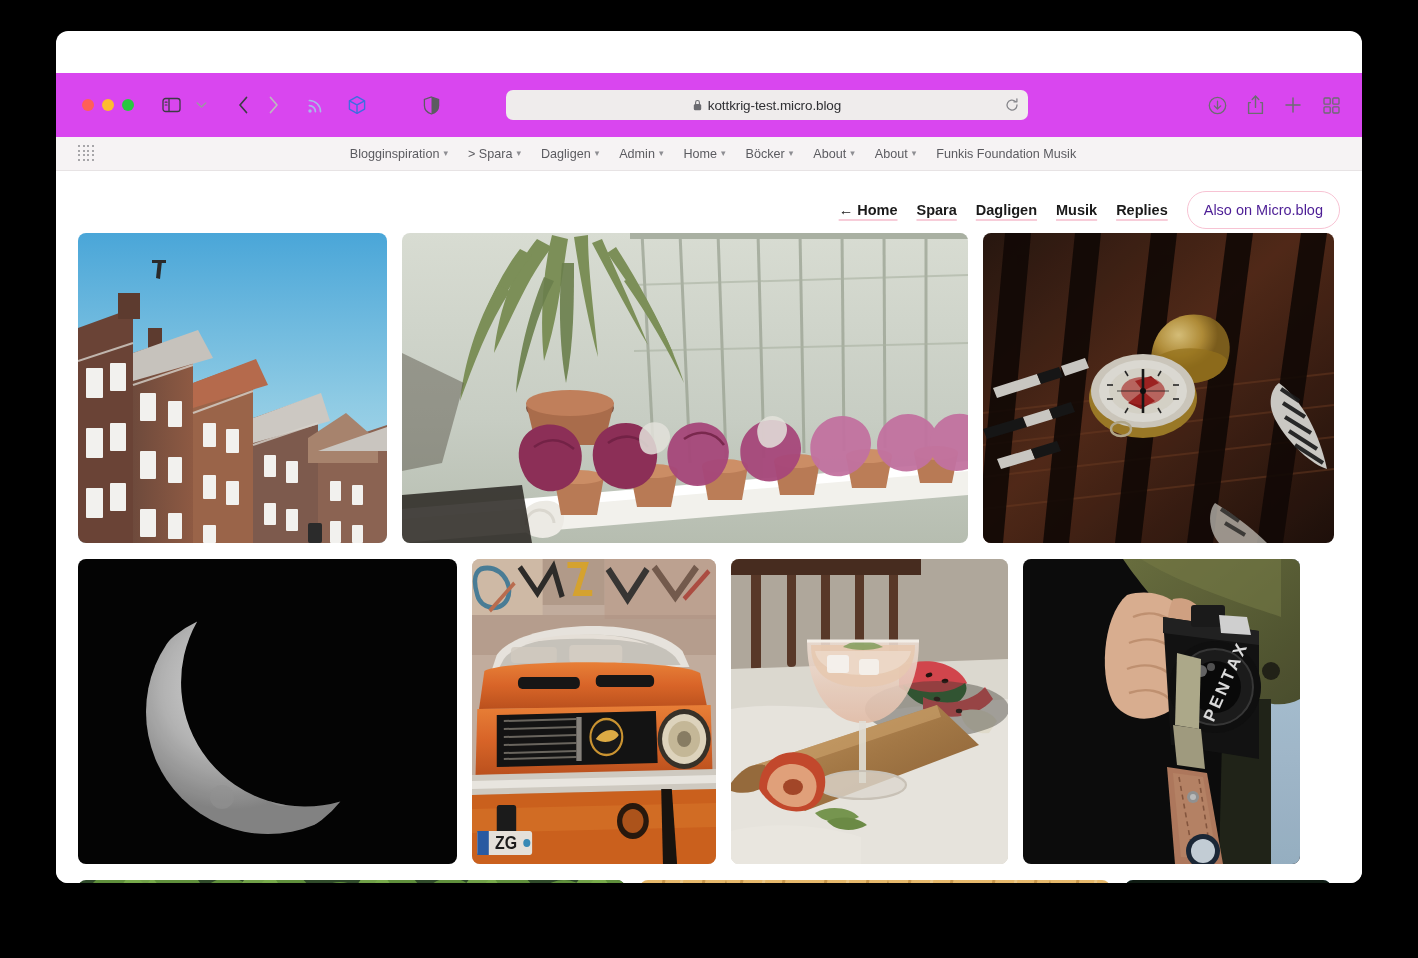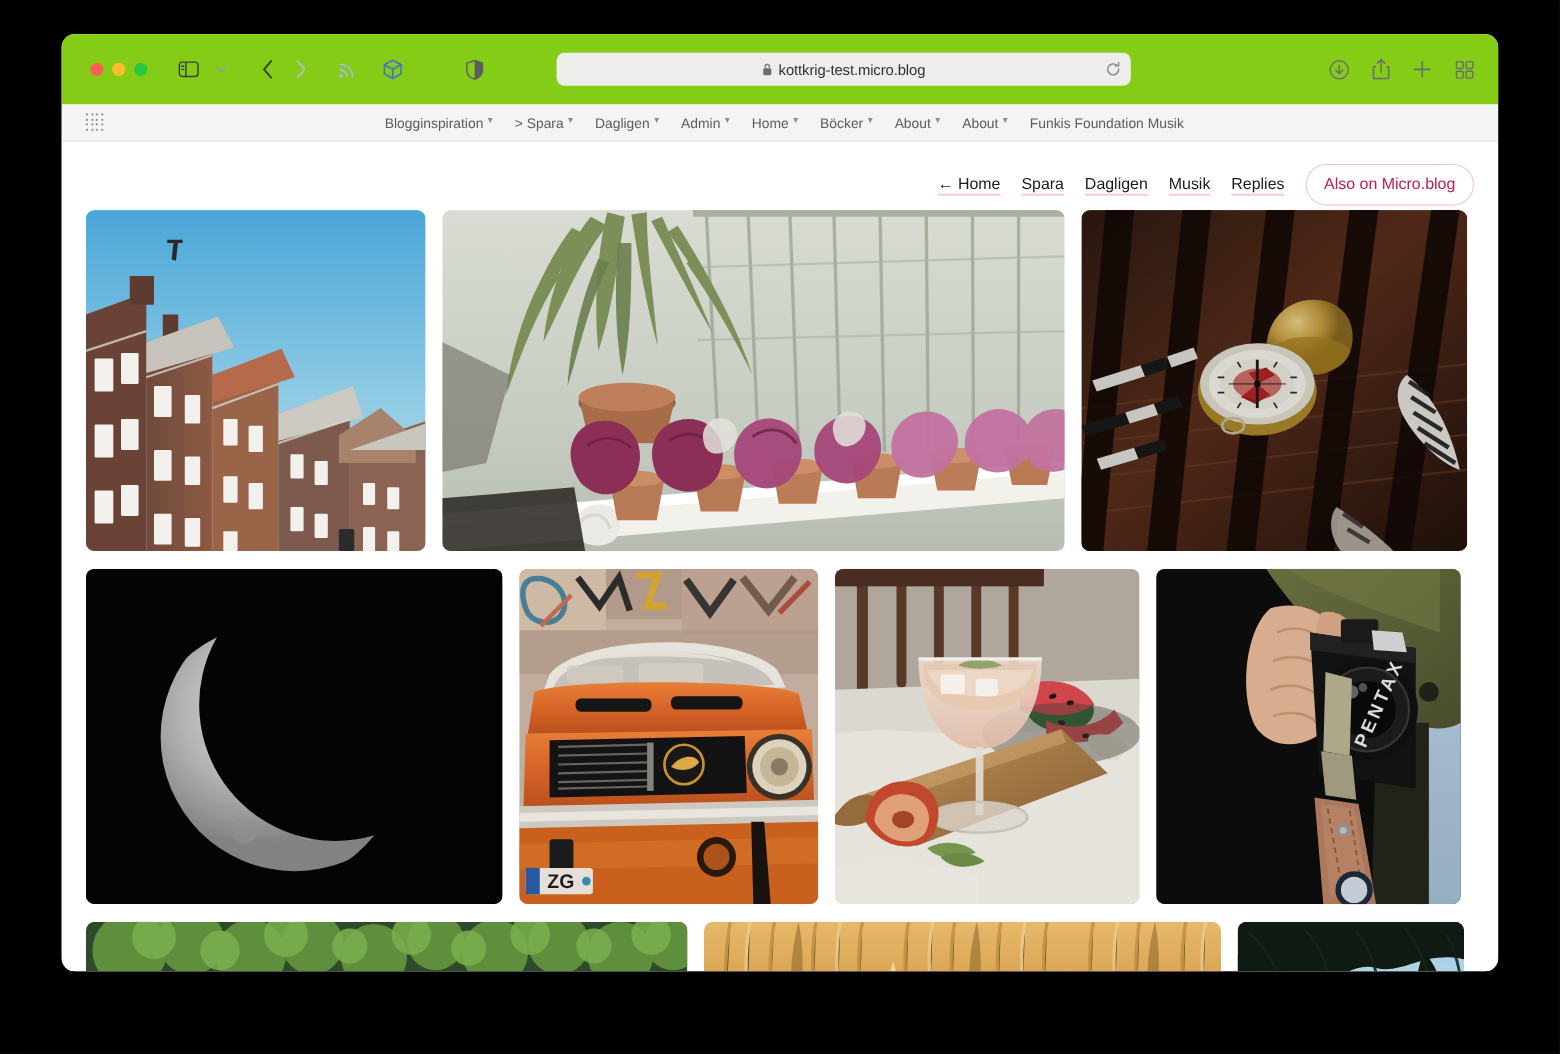--- a/index.html
+++ b/index.html
@@ -21,25 +21,26 @@
     height: 852px;
     background: #ffffff;
     border-radius: 12px;
     overflow: hidden;
     box-shadow: 0 20px 60px rgba(0,0,0,0.5);
   }
 
   
   .titlebar {
     height: 64px;
-    background: #84cc16;
+    background: #d946ef;
     display: flex;
     align-items: center;
     padding: 0 14px;
     position: relative;
+    margin-top: 42px;
   }
 
   .traffic-lights { display: flex; gap: 8px; margin-left: 12px; }
   .light { width: 12px; height: 12px; border-radius: 50%; }
   .light.red    { background: #ff5f57; }
   .light.yellow { background: #febc2e; }
   .light.green  { background: #28c840; }
 
   .tb-group { display: flex; align-items: center; }
   .tb-btn {
@@ -114,21 +115,21 @@
 
   .bk-items {
     display: flex;
     align-items: center;
     gap: 20px;
     margin: 0 auto;
     padding-left: 8px;
   }
   .bk-item {
     display: flex;
-    align-items: flex-start;
+    align-items: center;
     gap: 4px;
     font-size: 12.6px;
     color: #5b5b60;
     white-space: nowrap;
   }
   .bk-chev { color: #8d8d92; font-size: 9px; line-height: 1; }
 
   
   .page {
     background: #ffffff;
@@ -141,30 +142,30 @@
     display: flex;
     align-items: center;
     justify-content: flex-end;
     gap: 19px;
     padding: 16px 22px 0 0;
     height: 62px;
   }
   .nav-link {
     font-size: 14.5px;
     color: #1a1a1a;
-    font-weight: 400;
+    font-weight: 700;
     text-decoration: underline;
     text-decoration-color: #f7cdd9;
     text-decoration-thickness: 1.5px;
     text-underline-offset: 4px;
     white-space: nowrap;
   }
   .nav-pill {
     border: 1.5px solid #f7c3d3;
-    color: #be185d;
+    color: #4c1d95;
     font-size: 14.5px;
     font-weight: 500;
     padding: 10px 16px;
     border-radius: 20px;
     white-space: nowrap;
   }
 
   
   .grid { padding: 0 22px; }
   .grid-row {
@@ -660,21 +661,21 @@
               </g>
               <g fill="#b5b5b5" opacity="0.4">
                 <circle cx="160" cy="150" r="26"></circle>
                   <circle cx="205" cy="225" r="22"></circle>
               </g>
             </g>
             <rect width="379" height="305" fill="#000" opacity="0.08"></rect>
           </svg>
         </div>
 
-        <div class="photo" style="width:272px">
+        <div class="photo" style="width:244px">
           <svg viewBox="0 0 276 305" preserveAspectRatio="none" class="art">
             <defs>
               <linearGradient id="org" x1="0" y1="0" x2="0" y2="1">
                 <stop offset="0" stop-color="#f2853a"></stop>
                   <stop offset="0.5" stop-color="#e1692a"></stop>
                 <stop offset="1" stop-color="#c2541f"></stop>
               </linearGradient>
             </defs>
 
             <rect width="276" height="305" fill="#c9b3a4"></rect>

